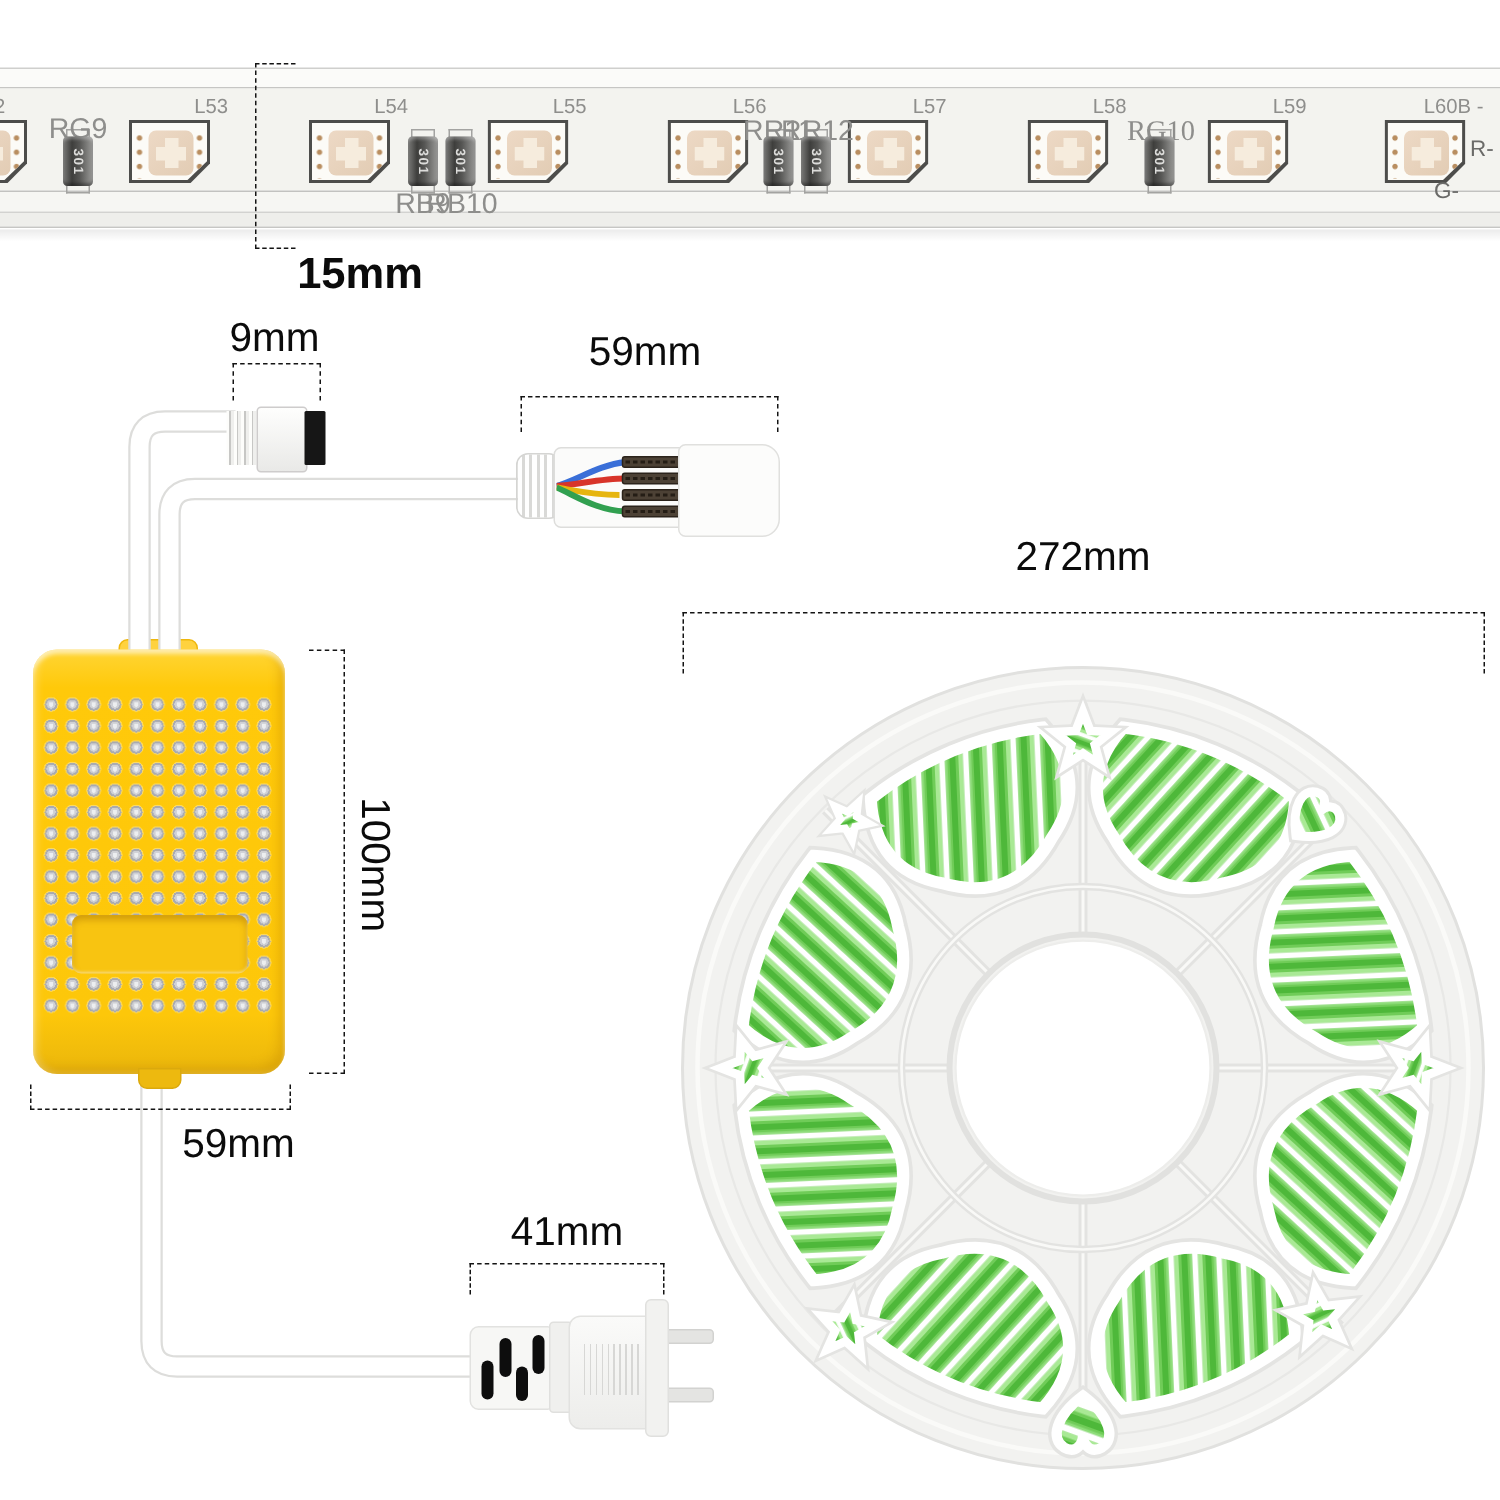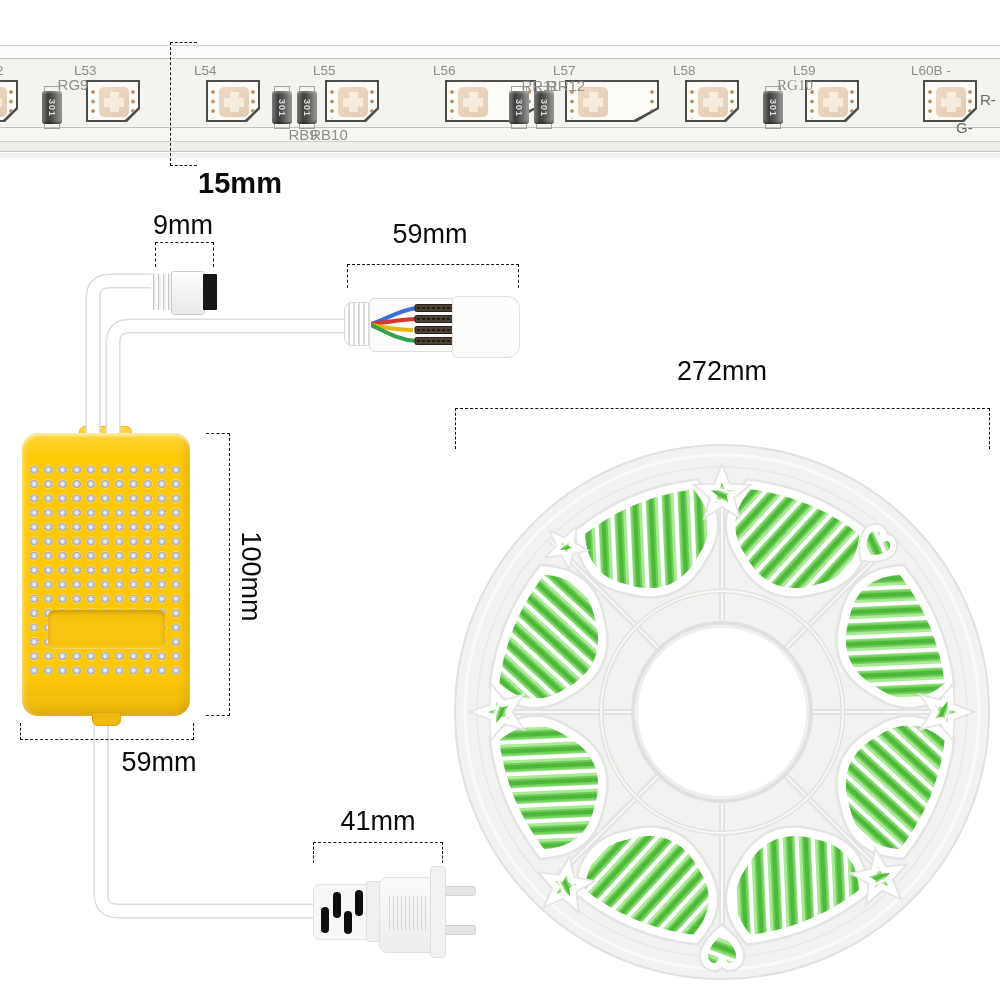--- a/index.html
+++ b/index.html
@@ -4,21 +4,21 @@
 <style>
   html,body{margin:0;padding:0;background:#fff;}
   #canvas{position:relative;width:1000px;height:1000px;background:#fff;overflow:hidden;
           font-family:"Liberation Sans",sans-serif;}
   
   .strip{position:absolute;left:0;top:45px;width:1000px;height:108px;}
   .band{position:absolute;left:0;width:1000px;}
   .strip-shadow{position:absolute;left:0;top:153px;width:1000px;height:8px;
     background:linear-gradient(180deg,rgba(0,0,0,.08),rgba(0,0,0,0));}
   .led{position:absolute;top:35px;width:54px;height:42px;}
-  .led-label{position:absolute;top:-17px;left:-12px;right:-12px;text-align:left;
+  .led-label{position:absolute;top:-17px;left:-12px;right:-12px;text-align:right;
     font-size:13.5px;color:#8e8e8c;white-space:nowrap;}
   .chip{position:absolute;inset:0;background:#4d4d4b;
     clip-path:polygon(0 0,100% 0,100% 69%,76% 100%,0 100%);}
   .chip-in{position:absolute;inset:2px;background:#fcfbf7;
     clip-path:polygon(0 0,100% 0,100% 67%,74% 100%,0 100%);}
   .die{position:absolute;left:11px;top:5px;width:30px;height:30px;border-radius:5px;
     background:linear-gradient(135deg,#edd9c5,#e2ccb4);}
   .die::before{content:"";position:absolute;inset:5px;border-radius:3px;
     background:linear-gradient(#f6ecdd,#f6ecdd) 50% 50%/100% 9px no-repeat,
                linear-gradient(#f6ecdd,#f6ecdd) 50% 50%/9px 100% no-repeat;}
@@ -27,21 +27,21 @@
   .pl{left:3px}.pr{right:3px}
   .res{position:absolute;top:41px;width:22px;display:flex;flex-direction:column;align-items:center;}
   .brk{width:14px;height:6px;border:1.5px solid #a3a3a1;display:block;}
   .brk.t{border-bottom:none;}
   .brk.b{border-top:none;}
   .rbody{width:20px;height:33px;margin:-2px 0;border-radius:3px;position:relative;z-index:1;
     background:linear-gradient(90deg,#7c7c7a,#3e3e3c 30%,#565654 55%,#9b9b99);
     box-shadow:inset 0 2px 2px rgba(255,255,255,.28),inset 0 -2px 2px rgba(0,0,0,.32);
     display:flex;align-items:center;justify-content:center;}
   .rval{transform:rotate(90deg);font-size:9px;font-weight:bold;color:#dcdcda;letter-spacing:1px;}
-  .slabel{position:absolute;font-size:15px;color:#8e8e8c;white-space:nowrap;transform:translateX(-50%);margin-left:21px;}
+  .slabel{position:absolute;font-size:19px;color:#8e8e8c;white-space:nowrap;transform:translateX(-50%);}
   .tlabel{position:absolute;font-size:15px;color:#6a6a68;white-space:nowrap;}
   
   .dim{position:absolute;}
   .dim-label{position:absolute;font-size:27px;color:#0b0b0b;white-space:nowrap;
     transform:translateX(-50%);text-align:center;}
   
   .part{position:absolute;}
   .bar{position:absolute;width:8px;border-radius:4px;background:#0d0d0d;}
 </style>
 </head>
@@ -273,31 +273,31 @@
     <div class="led" style="left:325px;">
       <span class="led-label">L55</span>
       <span class="chip">
           <span class="chip-in">
             <span class="die"></span>
             <span class="padcol pl"></span>
             <span class="padcol pr"></span>
           </span>
         </span>
     </div>
-    <div class="led" style="left:445px;padding-left:37px;">
+    <div class="led" style="left:445px;">
       <span class="led-label">L56</span>
       <span class="chip">
           <span class="chip-in">
             <span class="die"></span>
             <span class="padcol pl"></span>
             <span class="padcol pr"></span>
           </span>
         </span>
     </div>
-    <div class="led" style="left:565px;padding-left:40px;">
+    <div class="led" style="left:565px;">
       <span class="led-label">L57</span>
       <span class="chip">
           <span class="chip-in">
             <span class="die"></span>
             <span class="padcol pl"></span>
             <span class="padcol pr"></span>
           </span>
         </span>
     </div>
     <div class="led" style="left:685px;">

